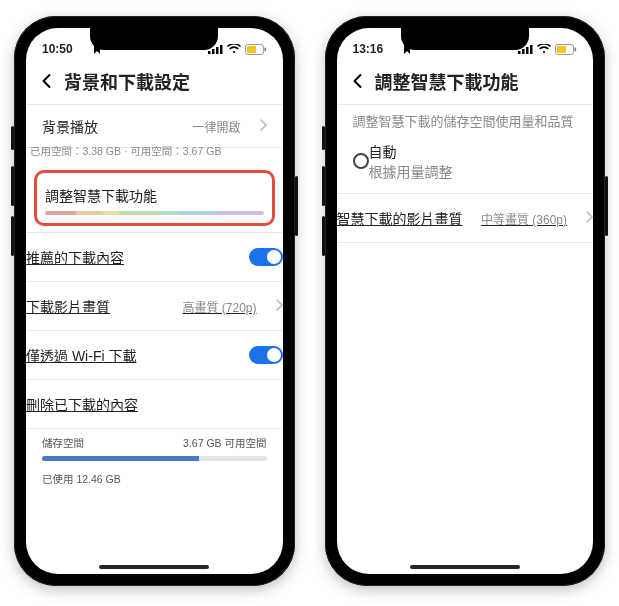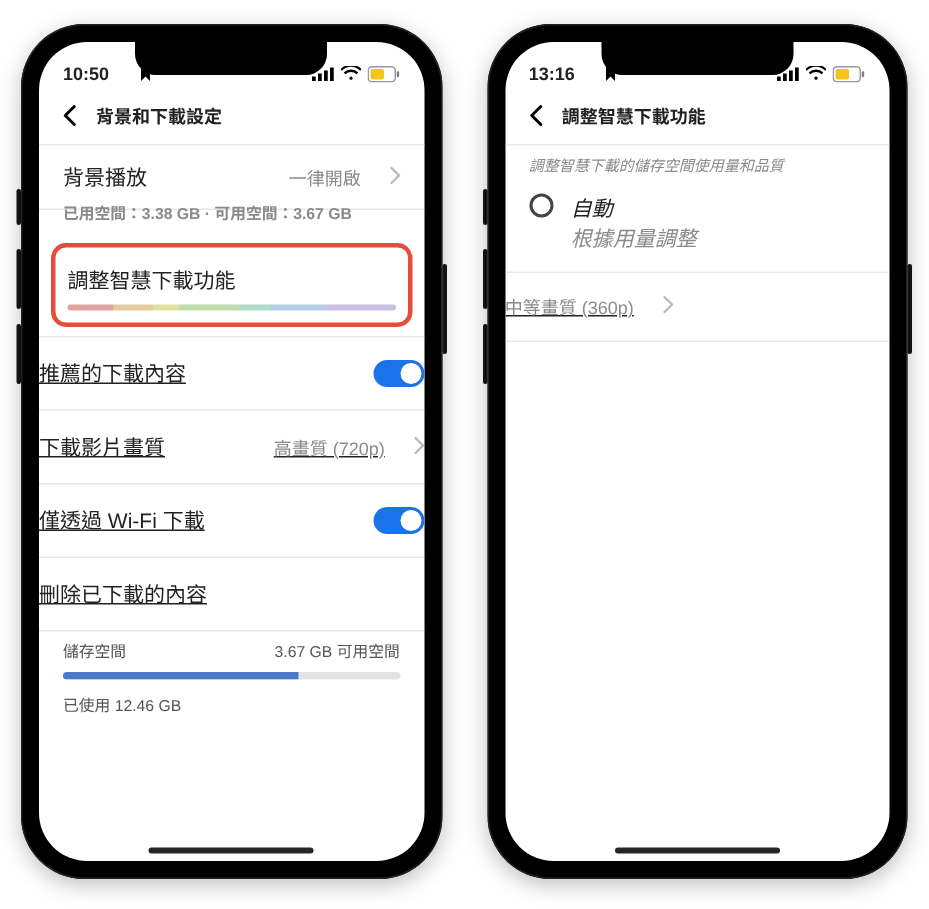--- a/index.html
+++ b/index.html
@@ -59,56 +59,55 @@
   }
   .sb-left{display:flex;align-items:center;gap:20px;}
   .sb-right{display:flex;align-items:center;gap:4px;}
   .sig svg,.wifi svg,.batt svg,.bm svg{display:block;}
   .header{
     display:flex;align-items:center;gap:8px;
     padding:6px 12px 10px;
     border-bottom:1px solid var(--divider);
   }
   .back svg{display:block;}
-  .header-title{font-size:12px;font-weight:700;}
+  .header-title{font-size:18px;font-weight:700;}
   .content{flex:1;overflow:hidden;padding:0 0 8px;}
   .row{
     padding:11px 16px;
     display:flex;align-items:center;justify-content:space-between;
     font-size:14px;
     position:relative;
   }
   .row.tall{padding:14px 0;text-decoration:underline;}
   .row .right{display:flex;align-items:center;gap:18px;color:var(--muted);font-size:12px;justify-content:flex-end;}
-  .sub{font-size:10.5px;color:var(--muted);padding:0 16px 10px;margin-top:-5px;font-weight:bold;}
+  .sub{font-size:10.5px;color:var(--muted);padding:0 4px 10px;margin-top:-5px;}
   .divider{height:1px;background:var(--divider);margin:0 0;}
   .toggle{width:34px;height:18px;border-radius:10px;background:var(--accent);position:relative;}
   .toggle::after{content:"";position:absolute;right:2px;top:2px;width:14px;height:14px;border-radius:50%;background:#fff;}
   .highlight-box{
     border:3px solid var(--highlight);
     border-radius:10px;
     margin:2px 8px;
     padding:12px 8px 8px;
     position:relative;
   }
   .highlight-box .hl-title{font-size:14px;}
   .highlight-box .hl-under{
     margin-top:6px;height:4px;border-radius:2px;
     background:linear-gradient(90deg,#c95b52 0 14%,#c9a24f 14% 26%,#c9c94f 26% 34%,#8bbf66 34% 52%,#6fbf9a 52% 62%,#6fa8c9 62% 78%,#9f8bc9 78% 100%);
     opacity:.55;
   }
   .section-title{font-size:12.5px;font-weight:700;padding:10px 16px 6px;}
-  .desc{font-size:10px;color:var(--muted);padding:8px 16px 2px;line-height:1.4;font-style:italic;}
+  .desc{font-size:13px;color:var(--muted);padding:8px 16px 2px;line-height:1.4;}
   .storage-row{padding:6px 16px 2px;display:flex;justify-content:space-between;font-size:10.5px;color:#555;}
   .bar{height:5px;margin:4px 16px;background:#e3e3e3;border-radius:3px;overflow:hidden;}
   .bar>div{height:100%;background:#4b79c8;}
   .radio-row{
-    display:flex;align-items:flex-start;gap:12px;
+    display:flex;align-items:center;
     padding:8px 16px;
-    font-style:italic;
   }
   .radio{width:16px;height:16px;border:2px solid #444;border-radius:50%;display:flex;align-items:center;justify-content:center;flex:0 0 auto;}
   .radio.checked::after{content:"";width:8px;height:8px;border-radius:50%;background:#111;}
   .radio-labels{display:flex;flex-direction:column;}
   .radio-labels .t{font-size:14px;}
   .radio-labels .s{font-size:14px;color:var(--muted);}
   .chev{color:#bbb;}
   .home-ind{position:absolute;bottom:5px;left:50%;transform:translateX(-50%);width:110px;height:4px;border-radius:3px;background:#000;opacity:.85;}
 </style>
 </head>
@@ -292,20 +291,21 @@
         <div class="radio-labels">
           <span class="t">自動</span>
           <span class="s">根據用量調整</span>
         </div>
       </div>
 
 
       <div class="divider" style="margin-top:4px;"></div>
 
       <div class="row tall">
+        <span>智慧下載的影片畫質</span>
         <span class="right">
           <span>中等畫質 (360p)</span>
           <span class="chev">
             <svg width="8" height="12" viewBox="0 0 8 12">
                 <path d="M2 1l5 5-5 5" stroke="#bbb" stroke-width="1.6" fill="none" stroke-linecap="round"></path>
               </svg>
           </span>
         </span>
       </div>
       <div class="divider"></div>

